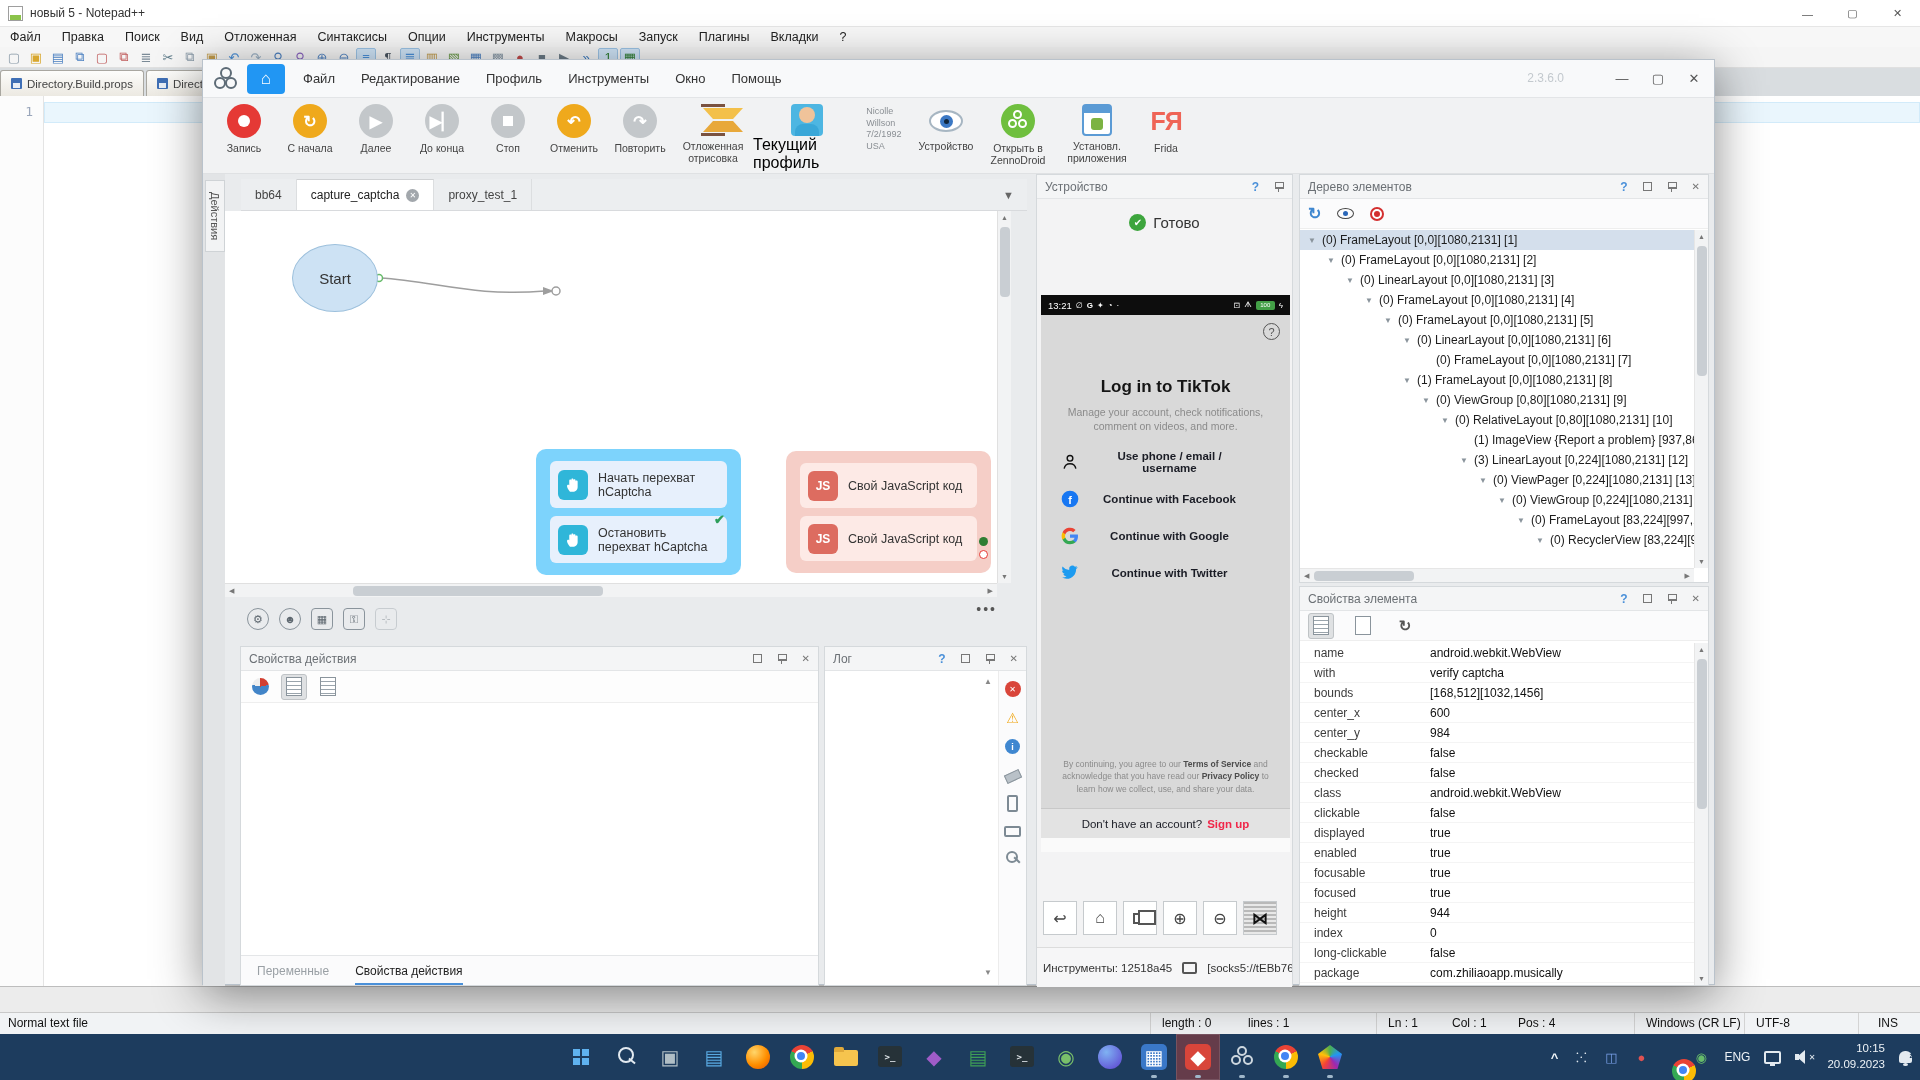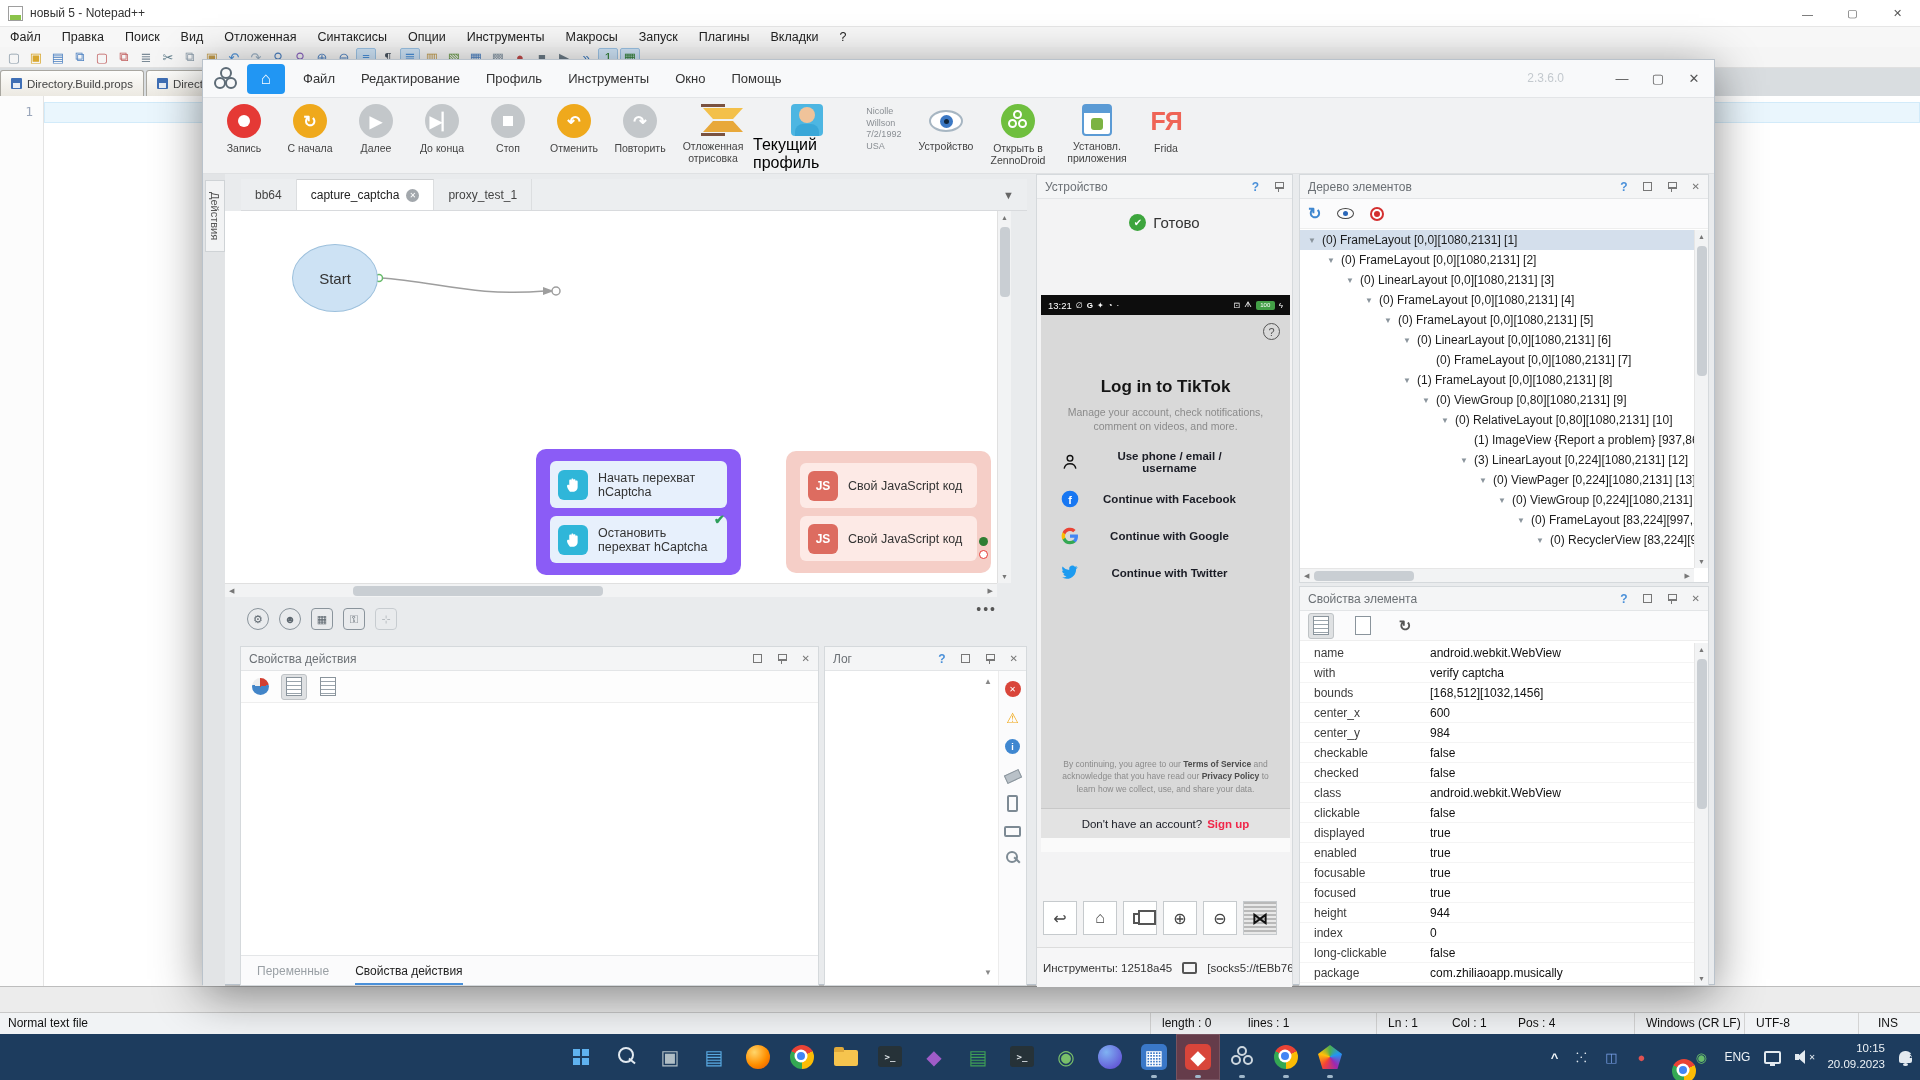--- a/index.html
+++ b/index.html
@@ -70,21 +70,21 @@
 .vtab{position:absolute;left:2px;top:6px;width:20px;height:72px;background:#f2f3f4;border:1px solid #cfd3d6;writing-mode:vertical-rl;font-size:11px;color:#555;display:flex;align-items:center;justify-content:center}
 .flowtabs{position:absolute;left:38px;top:119px;width:786px;height:32px;background:#eceef0;border-bottom:1px solid #d8dadd;display:flex;}
 .ftab{height:31px;display:flex;align-items:center;gap:7px;padding:0 14px;font-size:12px;color:#444;border-right:1px solid #dcdee0}
 .ftab.f-active{background:#fff;color:#222;border-top:1px solid #d0d2d4}
 .tabclose{width:13px;height:13px;border-radius:50%;background:#a2a7ac;color:#fff;font-size:8px;display:flex;align-items:center;justify-content:center}
 .ftabcaret{position:absolute;right:8px;top:10px;color:#666;font-size:11px}
 .canvas{position:absolute;left:22px;top:151px;width:772px;height:372px;background:#fff;overflow:hidden}
 .startnode{position:absolute;left:67px;top:33px;width:86px;height:68px;border-radius:50%;background:#cde2f4;border:1.5px solid #9dc0dc;display:flex;align-items:center;justify-content:center;font-size:15px;color:#333}
 .block{position:absolute;border-radius:10px;padding:12px 14px;display:flex;flex-direction:column;gap:8px}
 .b-green{left:331px;top:50px;width:204px;height:122px;background:#cfe7d2}
-.b-blue{left:311px;top:238px;width:205px;height:126px;background:#8b5cf6}
+.b-blue{left:311px;top:238px;width:205px;height:126px;background:#7dd3fc}
 .b-red{left:561px;top:240px;width:205px;height:122px;background:#f5cec7}
 .brow{flex:1;border-radius:6px;display:flex;align-items:center;gap:10px;padding:0 8px;font-size:12.5px;color:#333;position:relative}
 .b-green .brow{background:rgba(255,255,255,.85)}
 .b-blue .brow{background:#e7f0fc}
 .b-red .brow{background:#fdeae6}
 .iconbox{width:30px;height:30px;border-radius:6px;display:flex;align-items:center;justify-content:center;flex:0 0 auto;color:#fff;font-weight:bold;font-size:12px}
 .ib-teal{background:#1fae96}.ib-cyan{background:#2fb6d9}.ib-js{background:#dd6c60}
 .chk{position:absolute;right:2px;top:-4px;color:#2e9e5b;font-size:13px;font-weight:bold}
 .statdots{position:absolute;left:193px;top:86px}
 .gdot{width:9px;height:9px;border-radius:50%;background:#2e7d32;position:absolute;top:0}

